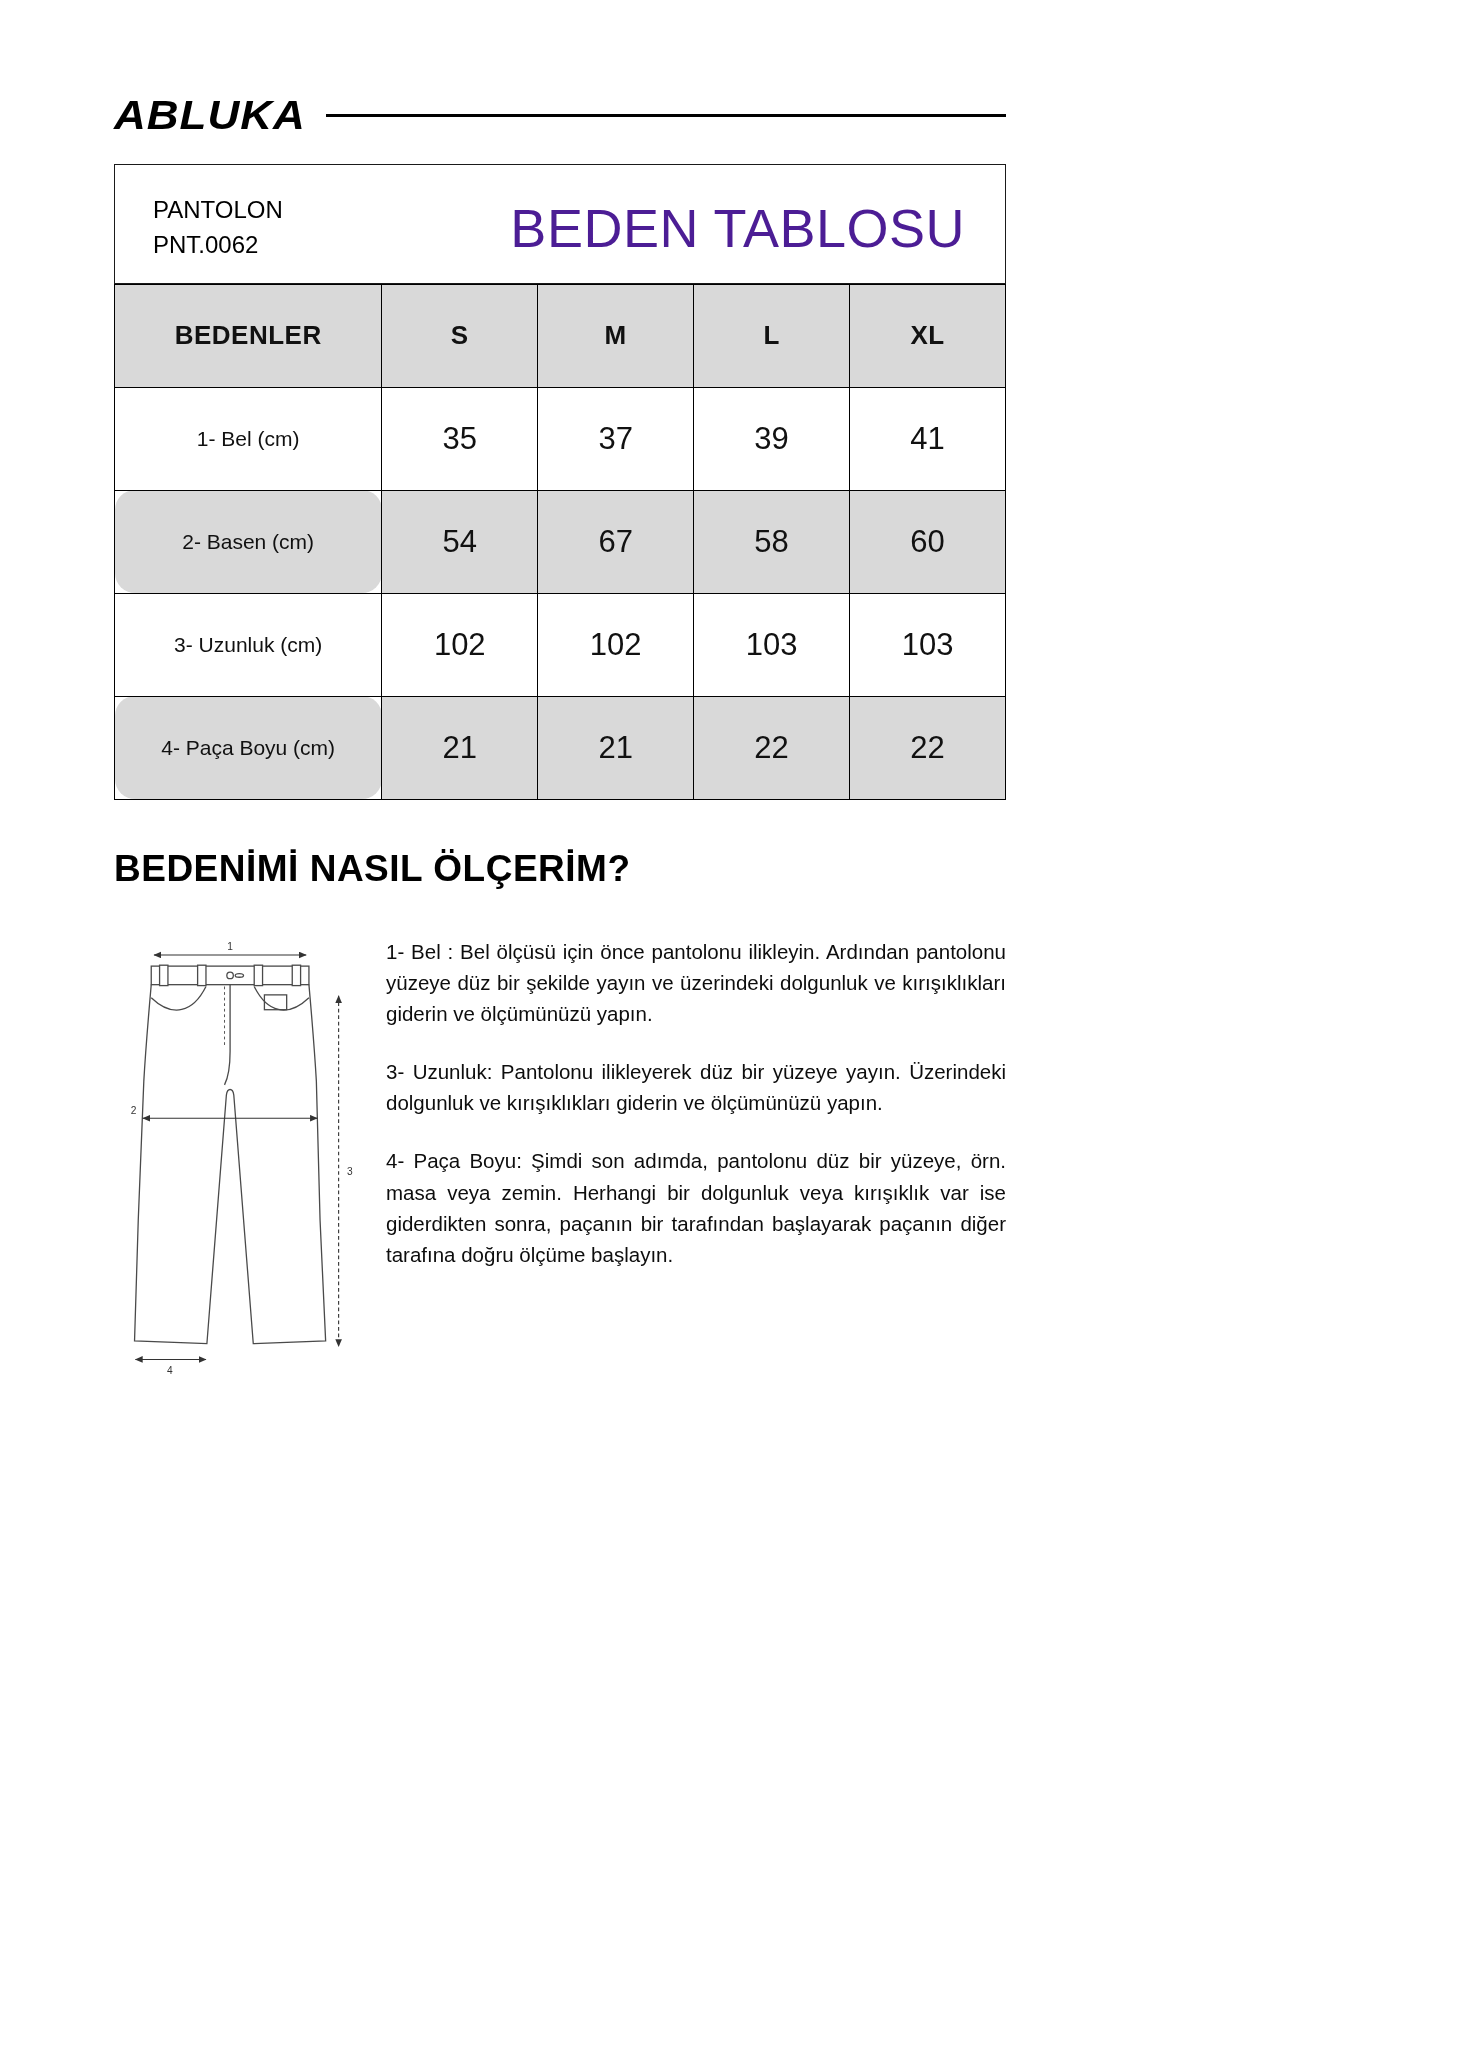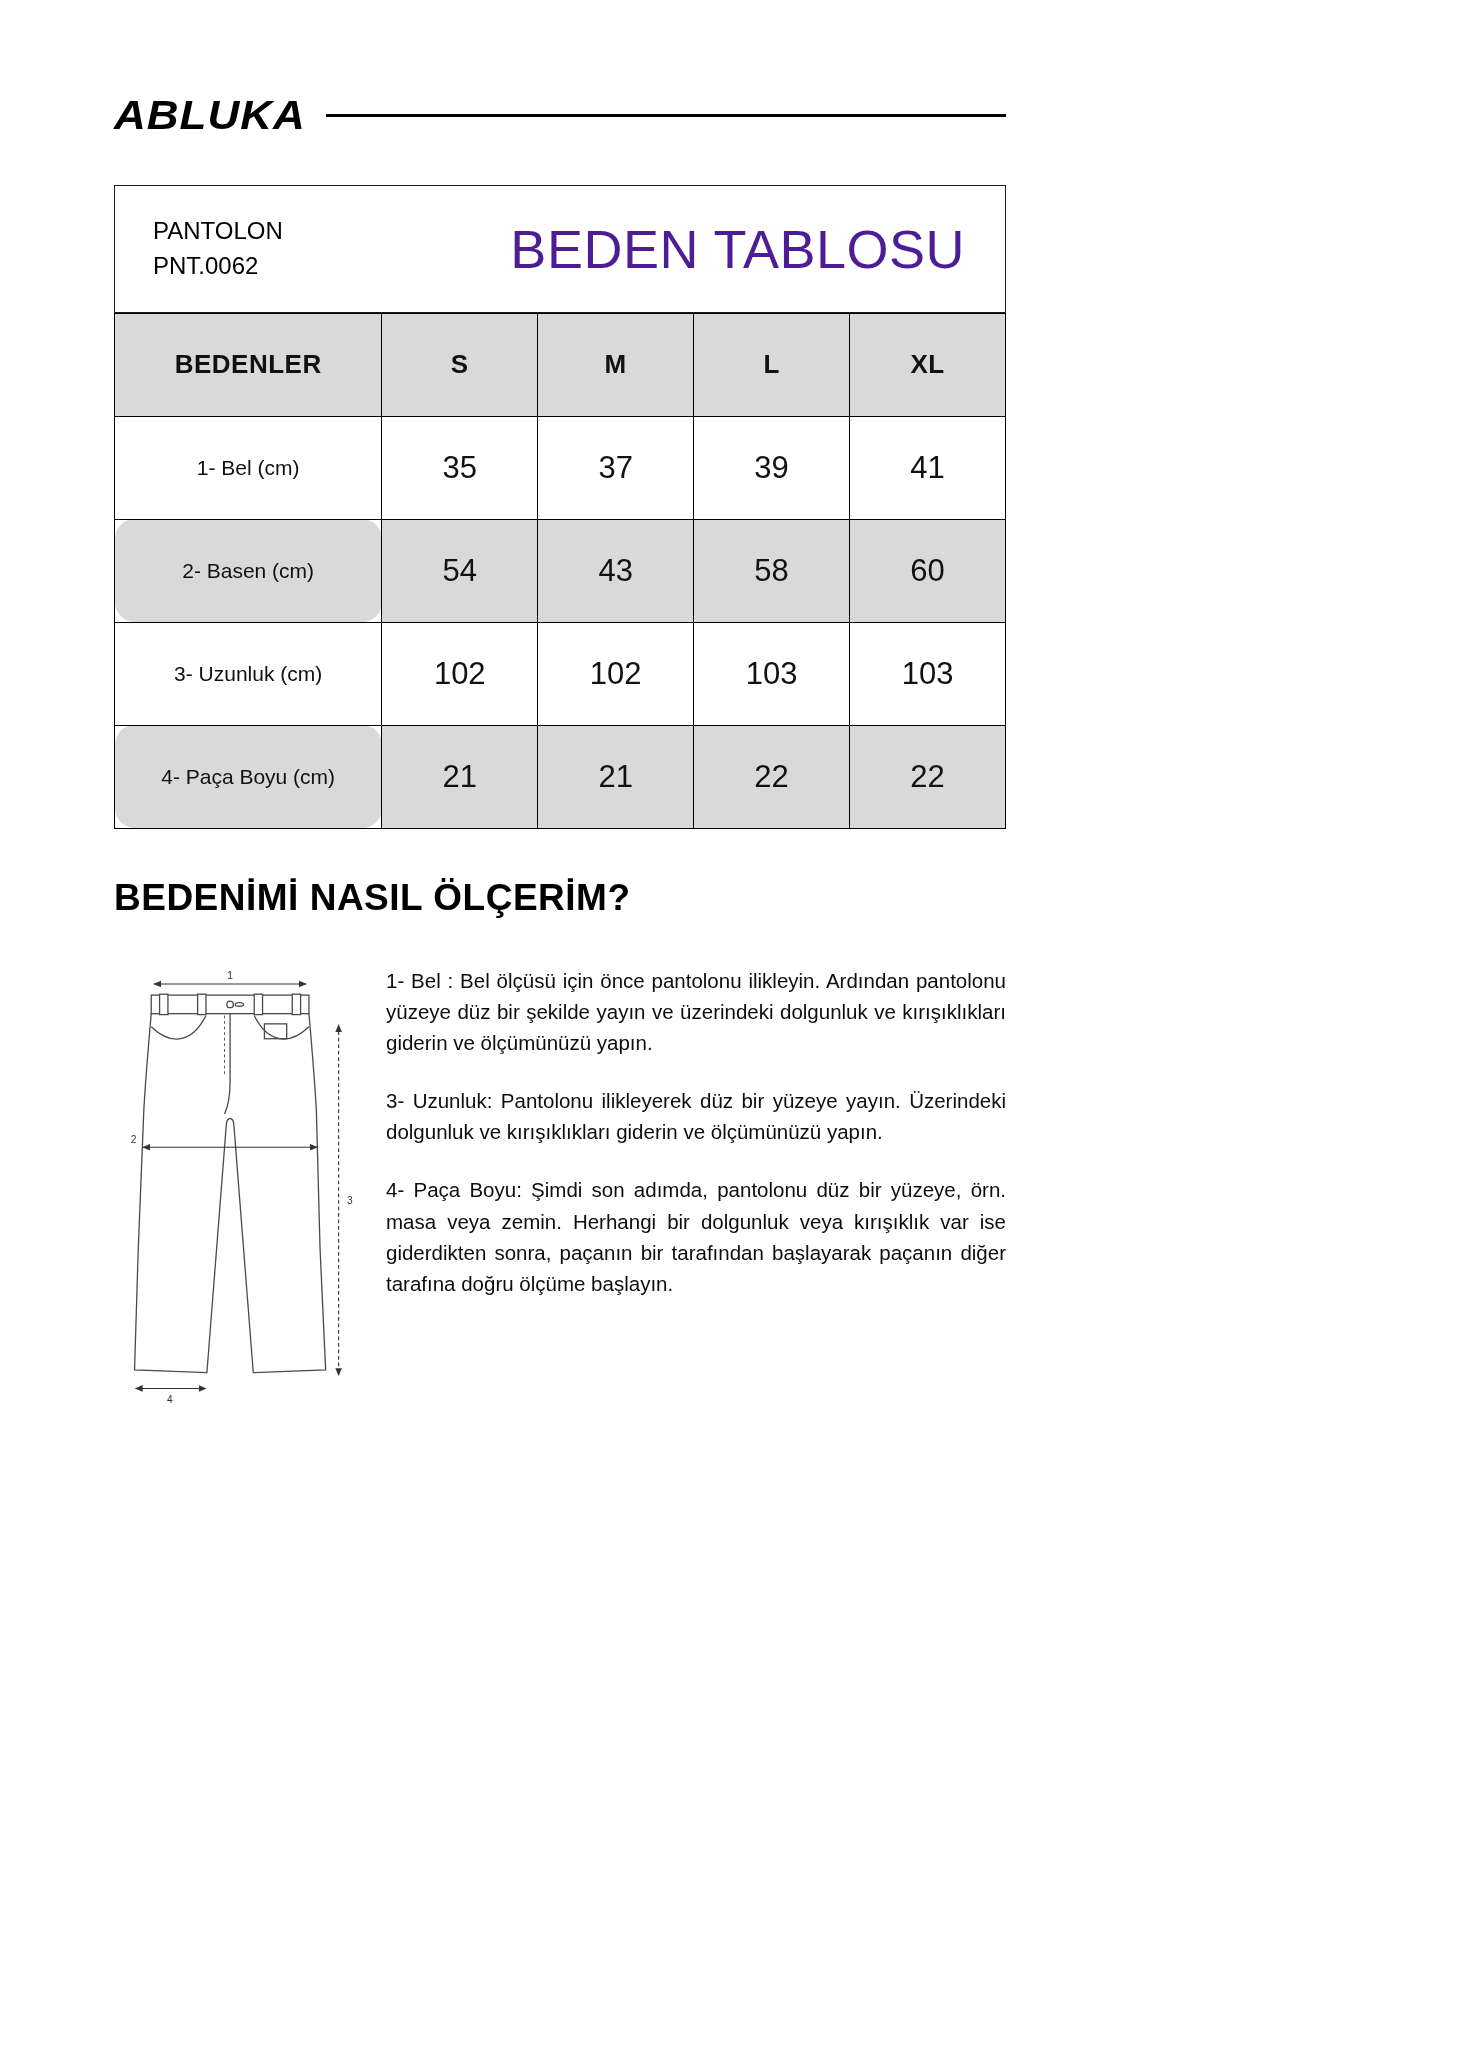--- a/index.html
+++ b/index.html
@@ -26,26 +26,26 @@
     font-size: 44px;
     letter-spacing: 1px;
     color: #000;
     white-space: nowrap;
     transform: scaleY(0.92);
   }
   .brand-line { flex: 1; height: 3px; background: #000; }
 
   
   .title-box {
-    margin-top: 45px;
+    margin-top: 24px;
     border: 1px solid #1a1a1a;
     display: flex;
     justify-content: space-between;
     align-items: center;
-    padding: 28px 40px 28px 38px;
+    padding: 28px 40px 20px 38px;
   }
   .product-info { font-size: 24px; line-height: 1.45; color: #000; }
   .doc-title {
     margin: 0;
     font-size: 54px;
     font-weight: 400;
     letter-spacing: 0.5px;
     color: #4c1d95;
   }
 
@@ -135,21 +135,21 @@
       <tr>
         <td class="row-label">1- Bel (cm)</td>
         <td class="cell">35</td>
         <td class="cell">37</td>
         <td class="cell">39</td>
         <td class="cell">41</td>
       </tr>
       <tr>
         <td class="row-label">2- Basen (cm)</td>
         <td class="cell">54</td>
-        <td class="cell">43</td>
+        <td class="cell">67</td>
         <td class="cell">58</td>
         <td class="cell">60</td>
       </tr>
       <tr>
         <td class="row-label">3- Uzunluk (cm)</td>
         <td class="cell">102</td>
         <td class="cell">102</td>
         <td class="cell">103</td>
         <td class="cell">103</td>
       </tr>

